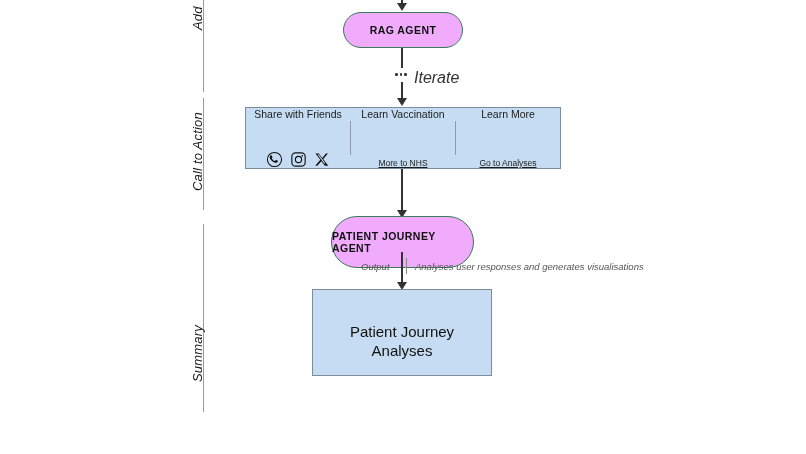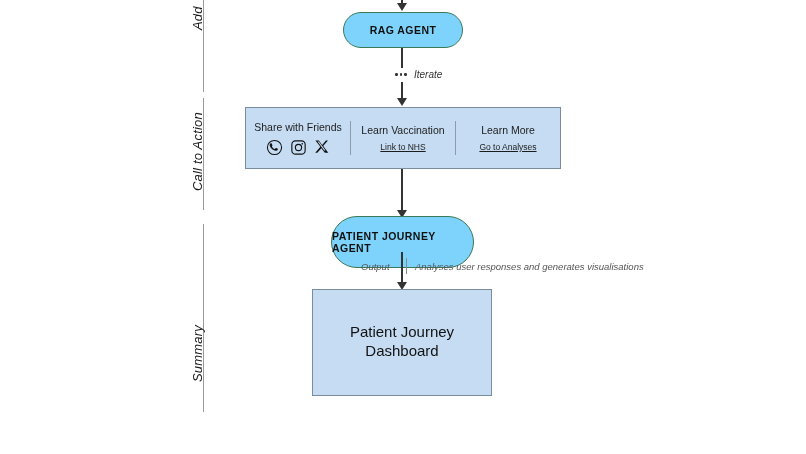--- a/index.html
+++ b/index.html
@@ -56,36 +56,36 @@
     align-items: center;
   }
   .dots i {
     display: block;
     width: 2.5px; height: 2.5px;
     background: #333333;
     border-radius: 50%;
   }
   .edge-label {
     position: absolute;
-    font-size: 10px;
+    font-size: 16px;
     font-style: italic;
     color: #333333;
     white-space: nowrap;
   }
   .edge-label.grey { color: #555555; font-size: 9.5px; }
   .vrule {
     position: absolute;
     width: 1px;
     background: #8a8a8a;
   }
 
   
   .pill {
     position: absolute;
-    background: #7dd3fc;
+    background: #f0abfc;
     border: 1px solid #3a7a56;
     border-radius: 999px;
     display: flex;
     align-items: center;
     justify-content: center;
     font-size: 10.5px;
     font-weight: bold;
     letter-spacing: .45px;
     color: #101010;
     box-sizing: border-box;
@@ -102,21 +102,21 @@
     display: flex;
     height: 100%;
     align-items: center;
   }
   .cta-col {
     flex: 1 1 0;
     height: 100%;
     display: flex;
     flex-direction: column;
     align-items: center;
-    justify-content: center;
+    justify-content: space-between;
     gap: 6px;
     box-sizing: border-box;
   }
   .cta-sep {
     width: 1px;
     height: 34px;
     background: #8d9cab;
     flex: 0 0 1px;
   }
   .cta-title {
@@ -205,21 +205,21 @@
               <path d="M2.2 2.2h5.1l5.0 6.7 5.6-6.7h3.0l-7.1 8.4 7.6 10.2h-5.1l-5.3-7.1-6.0 7.1H1.9l7.6-9.0L2.2 2.2zm3.1 1.6l10.0 13.4h2.0L7.3 3.8h-2.0z" fill="#111"></path>
             </svg>
           </span>
         </div>
       </div>
 
       <div class="cta-sep"></div>
 
       <div class="cta-col">
         <div class="cta-title">Learn Vaccination</div>
-        <div class="cta-link">Link to NHS</div>
+        <div class="cta-link">More to NHS</div>
       </div>
 
       <div class="cta-sep"></div>
 
       <div class="cta-col">
         <div class="cta-title">Learn More</div>
         <div class="cta-link">Go to Analyses</div>
       </div>
 
     </div>
@@ -232,20 +232,20 @@
     <span>PATIENT JOURNEY AGENT</span>
   </div>
 
   <div class="conn" style="left:401px; top:252px; height:34px;"></div>
   <div class="arrowhead" style="left:397px; top:282px;"></div>
 
   <div class="edge-label grey" style="left:361px; top:261px;text-align:center;">Output</div>
   <div class="vrule" style="left:406px; top:258px; height:16px;"></div>
   <div class="edge-label grey" style="left:415px; top:261px;">Analyses user responses and generates visualisations</div>
 
-  <div class="bluebox" style="left:312px; top:289px; width:180px; height:107px;">
+  <div class="bluebox" style="left:312px; top:289px; width:180px; height:87px;">
     <div class="dash-label" style="top:32px;">
       <span>Patient Journey</span><br>
-      <span>Dashboard</span>
+      <span>Analyses</span>
     </div>
   </div>
 
 </div>
 
 </body></html>

